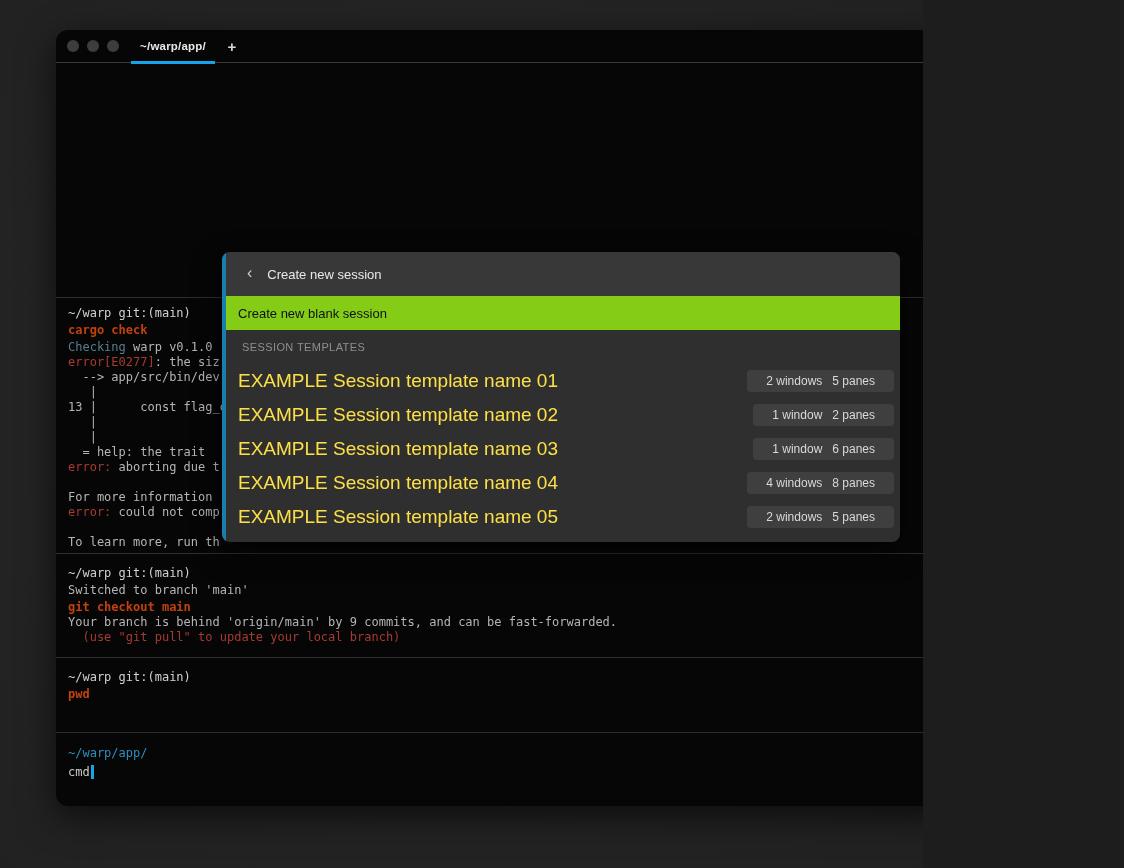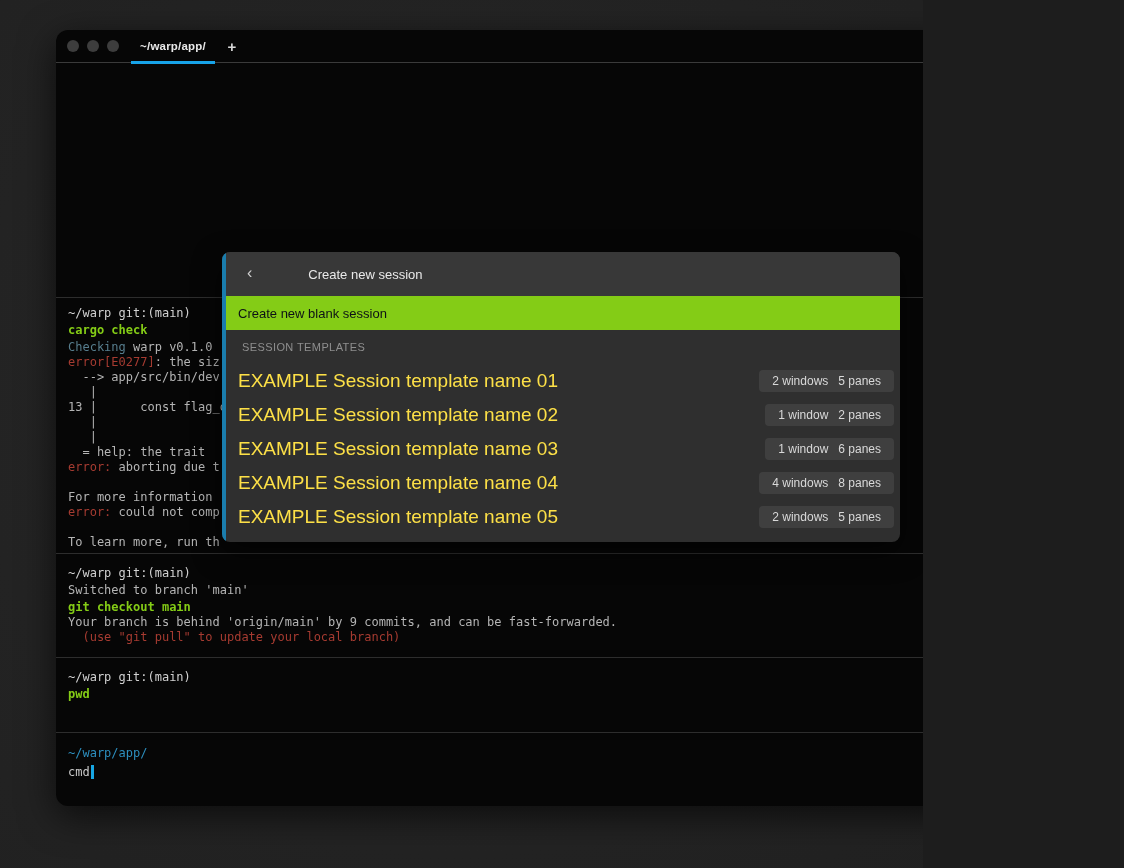--- a/index.html
+++ b/index.html
@@ -38,21 +38,21 @@
   
   .term-block {
     position:absolute; left:12px; right:12px;
     font-family:"DejaVu Sans Mono", monospace; font-size:12px; line-height:15px;
   }
   #block-0 { top:276px; } #block-1 { top:536px; } #block-2 { top:640px; } #block-3 { top:716px; }
   .term-line { white-space:pre; min-height:15px; }
   .term-block .term-line:nth-child(2), .term-block .term-line:nth-child(3) { margin-top:2px; }
   #block-3 .term-line:nth-child(2) { margin-top:4px; }
   .seg-prompt { color:#d2d2d2; }
-  .seg-command { color:#84cc16; font-weight:700; }
+  .seg-command { color:#c2410c; font-weight:700; }
   .seg-out { color:#b5b5b5; }
   .seg-err { color:#a63b31; }
   .seg-accent { color:#577e8e; }
   .seg-path { color:#2d8fbf; }
   .seg-input { color:#cbcbcb; }
   .seg-cursor {
     display:inline-block; width:3px; height:14px; background:#17a6e3;
     vertical-align:middle; margin-left:1px; transform:translateY(-1px);
   }
 
@@ -61,36 +61,36 @@
     position:absolute; left:222px; top:252px; width:678px; height:290px;
     background:#2f2f2f; border-radius:8px; overflow:hidden;
     box-shadow:0 10px 28px rgba(0,0,0,0.55);
   }
   .modal-stripe { position:absolute; left:0; top:0; bottom:0; width:4px; background:#1a7dad; z-index:5; }
   .modal-header {
     height:44px; background:#383838; display:flex; align-items:center;
     padding-left:25px; gap:15px;
   }
   .back-icon { color:#d0d0d0; font-size:16px; line-height:1; transform:translateY(-1px); }
-  .modal-title { color:#e9e9e9; font-size:13px;margin-left:41px; }
+  .modal-title { color:#e9e9e9; font-size:13px; }
   .blank-row {
     height:34px; background:#84cc16; color:#0d1116; font-size:13px;
     display:flex; align-items:center; padding-left:16px;
   }
   .section-label {
     height:34px; display:flex; align-items:center; padding-left:20px;
     color:#8f8f8f; font-size:11px; letter-spacing:.4px;
   }
   .tpl-row {
     height:34px; display:flex; align-items:center; justify-content:space-between;
     padding:0 6px 0 16px;
   }
   .tpl-name { color:#fde047; font-size:19px; }
   .tpl-badge {
-    background:#3f3f3f; border-radius:4px; padding:4px 13px;
+    background:#3f3f3f; border-radius:4px; padding:4px 19px;
     color:#d9d9d9; font-size:12px; display:flex; gap:10px; white-space:nowrap;
   }
 </style>
 </head>
 <body>
 
 <div class="stage">
   <div class="window">
 
     <div class="tabbar">

